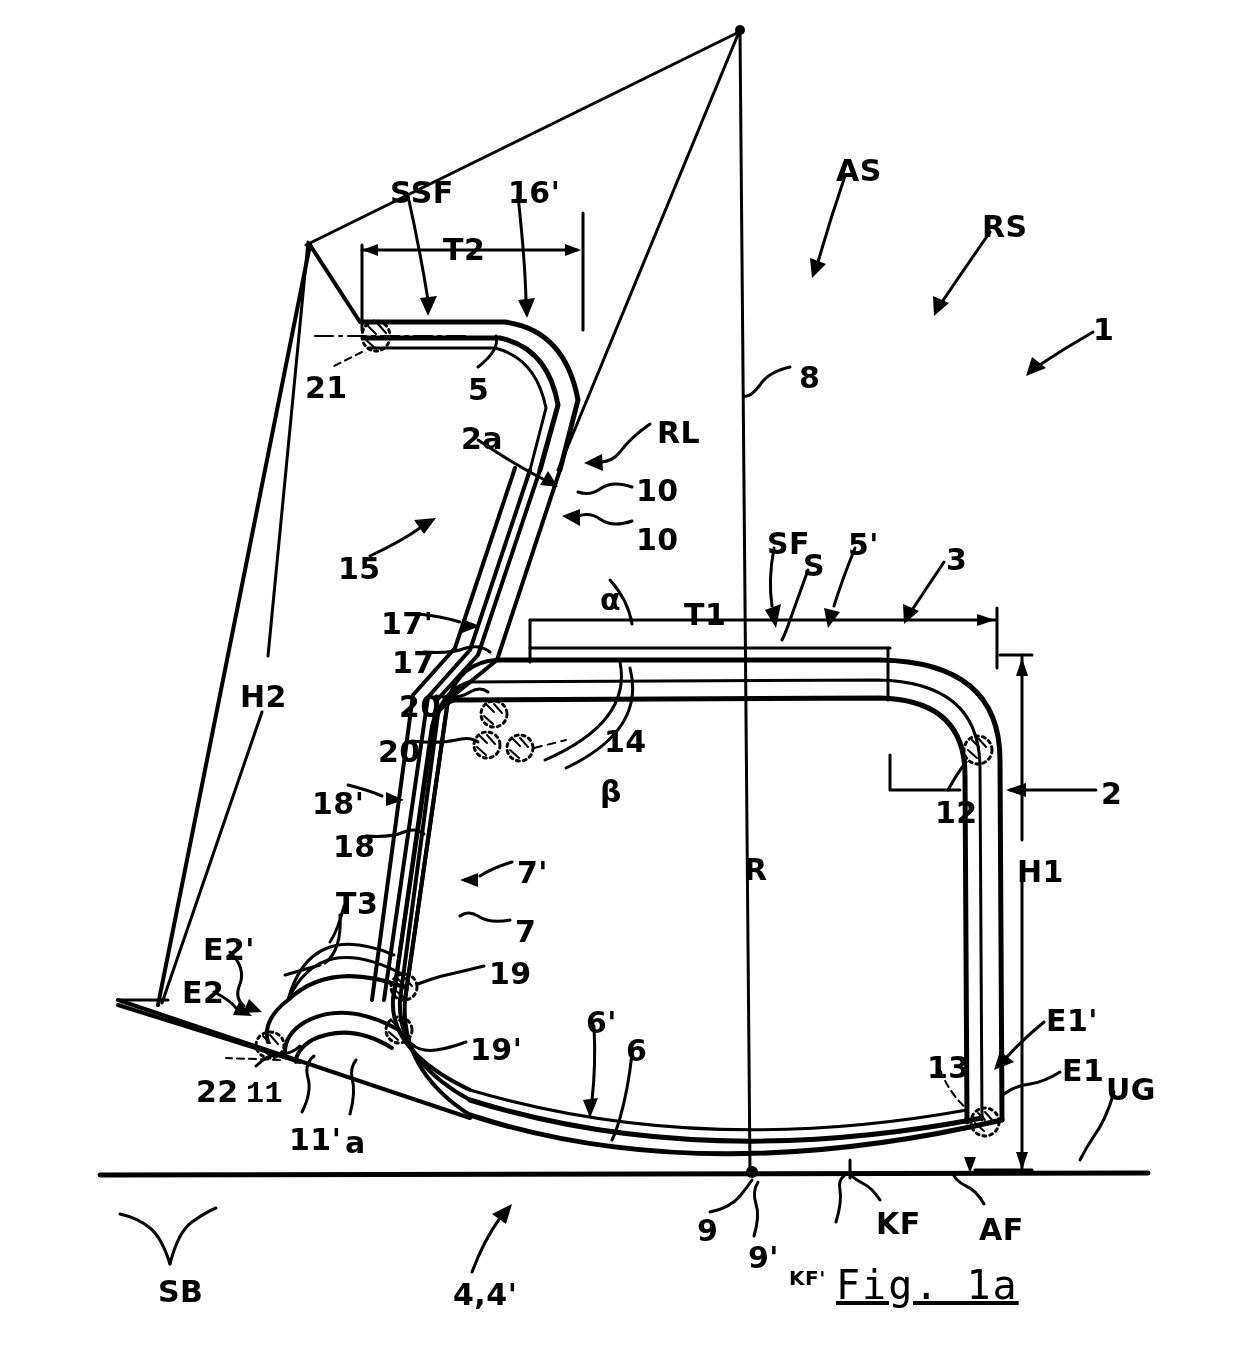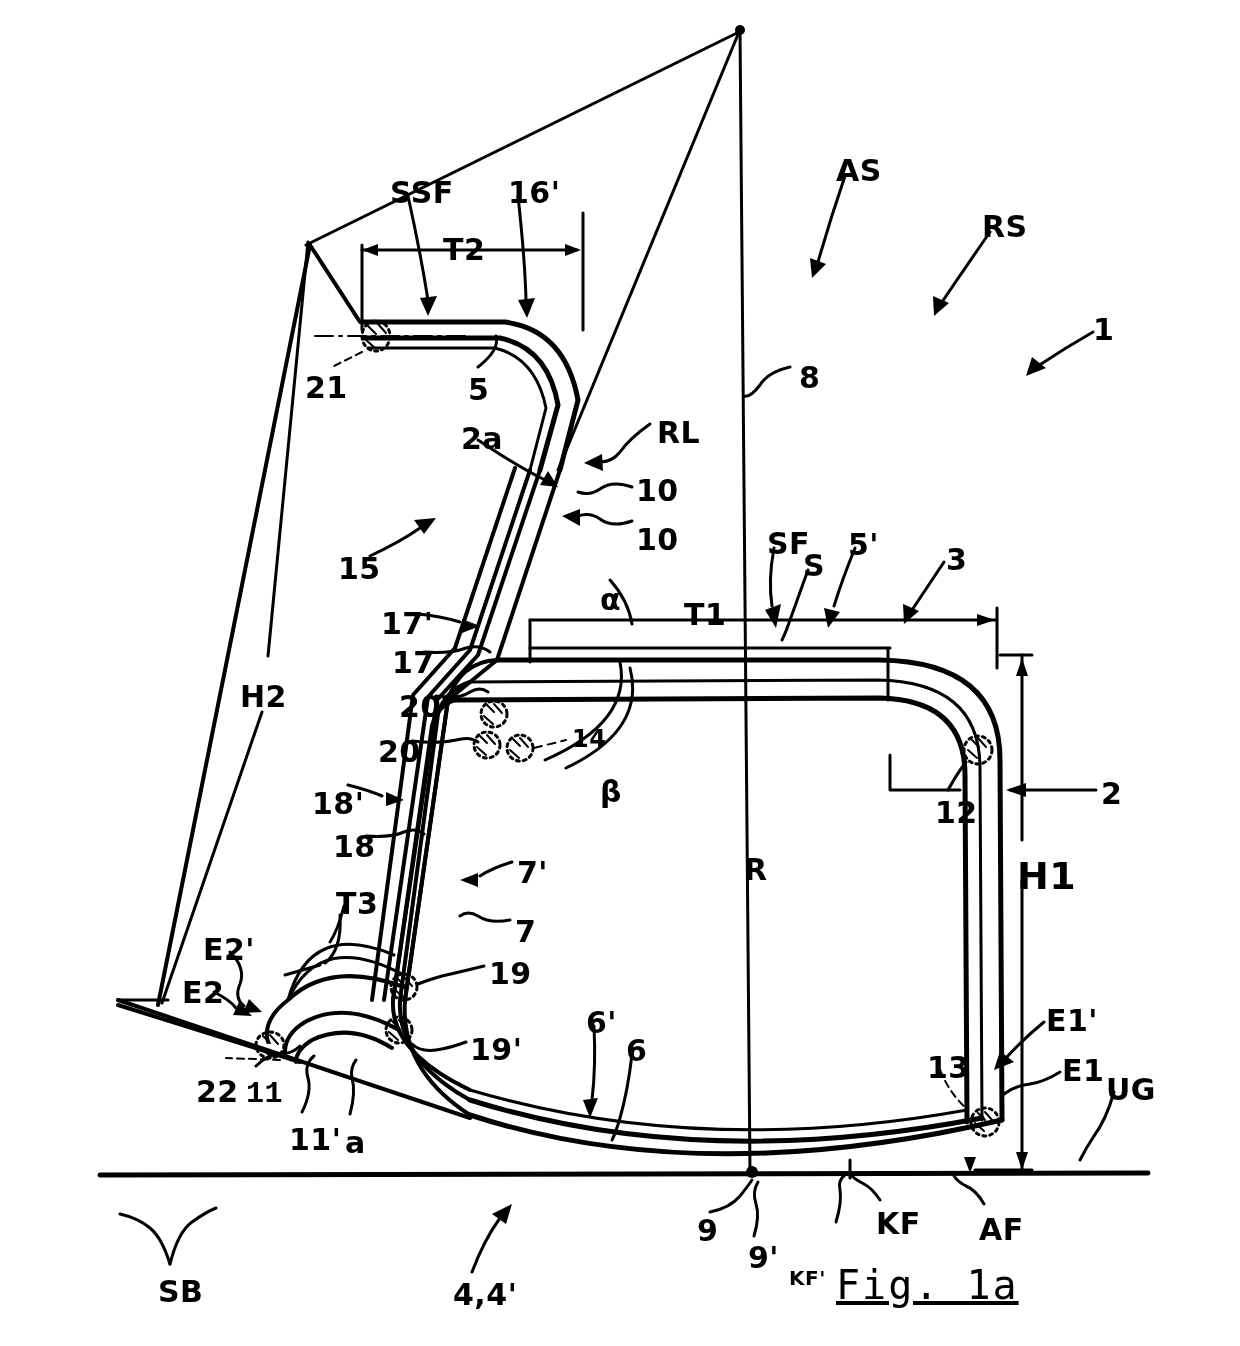--- a/index.html
+++ b/index.html
@@ -361,31 +361,31 @@
     <div class="lbl" style="left: 767px; top: 529px; font-size: 30px;">SF</div>
     <div class="lbl" style="left: 803px; top: 551px; font-size: 30px;">S</div>
     <div class="lbl" style="left: 848px; top: 530px; font-size: 30px;">5'</div>
     <div class="lbl" style="left: 338px; top: 554px; font-size: 30px;">15</div>
     <div class="lbl" style="left: 600px; top: 585px; font-size: 30px;">α</div>
     <div class="lbl" style="left: 684px; top: 600px; font-size: 30px;">T1</div>
     <div class="lbl" style="left: 381px; top: 609px; font-size: 30px;">17'</div>
     <div class="lbl" style="left: 392px; top: 648px; font-size: 30px;">17</div>
     <div class="lbl" style="left: 399px; top: 692px; font-size: 30px;">20'</div>
     <div class="lbl" style="left: 378px; top: 737px; font-size: 30px;">20</div>
-    <div class="lbl" style="left: 572px; top: 727px; font-size: 24px; text-align: center;">14</div>
+    <div class="lbl" style="left: 604px; top: 727px; font-size: 30px; text-align: center;">14</div>
     <div class="lbl" style="left: 240px; top: 682px; font-size: 30px;">H2</div>
     <div class="lbl" style="left: 600px; top: 777px; font-size: 30px;">β</div>
     <div class="lbl" style="left: 935px; top: 798px; font-size: 30px;">12</div>
     <div class="lbl" style="left: 1101px; top: 779px; font-size: 30px;">2</div>
     <div class="lbl" style="left: 312px; top: 781px; font-size: 30px; margin-top: 8px;">18'</div>
     <div class="lbl" style="left: 333px; top: 832px; font-size: 30px;">18</div>
     <div class="lbl" style="left: 517px; top: 858px; font-size: 30px;">7'</div>
     <div class="lbl" style="left: 515px; top: 917px; font-size: 30px;">7</div>
     <div class="lbl" style="left: 744px; top: 855px; font-size: 30px;">R</div>
-    <div class="lbl" style="left: 1017px; top: 857px; font-size: 38px; text-align: right;">H1</div>
+    <div class="lbl" style="left: 1017px; top: 857px; font-size: 30px; text-align: right;">H1</div>
     <div class="lbl" style="left: 336px; top: 889px; font-size: 30px;">T3</div>
     <div class="lbl" style="left: 203px; top: 935px; font-size: 30px;">E2'</div>
     <div class="lbl" style="left: 489px; top: 959px; font-size: 30px;">19</div>
     <div class="lbl" style="left: 182px; top: 978px; font-size: 30px;">E2</div>
     <div class="lbl" style="left: 586px; top: 1008px; font-size: 30px;">6'</div>
     <div class="lbl" style="left: 470px; top: 1035px; font-size: 30px;">19'</div>
     <div class="lbl" style="left: 1046px; top: 1006px; font-size: 30px;">E1'</div>
     <div class="lbl" style="left: 626px; top: 1036px; font-size: 30px;">6</div>
     <div class="lbl" style="left: 927px; top: 1053px; font-size: 30px;">13</div>
     <div class="lbl" style="left: 1062px; top: 1056px; font-size: 30px;">E1</div>

